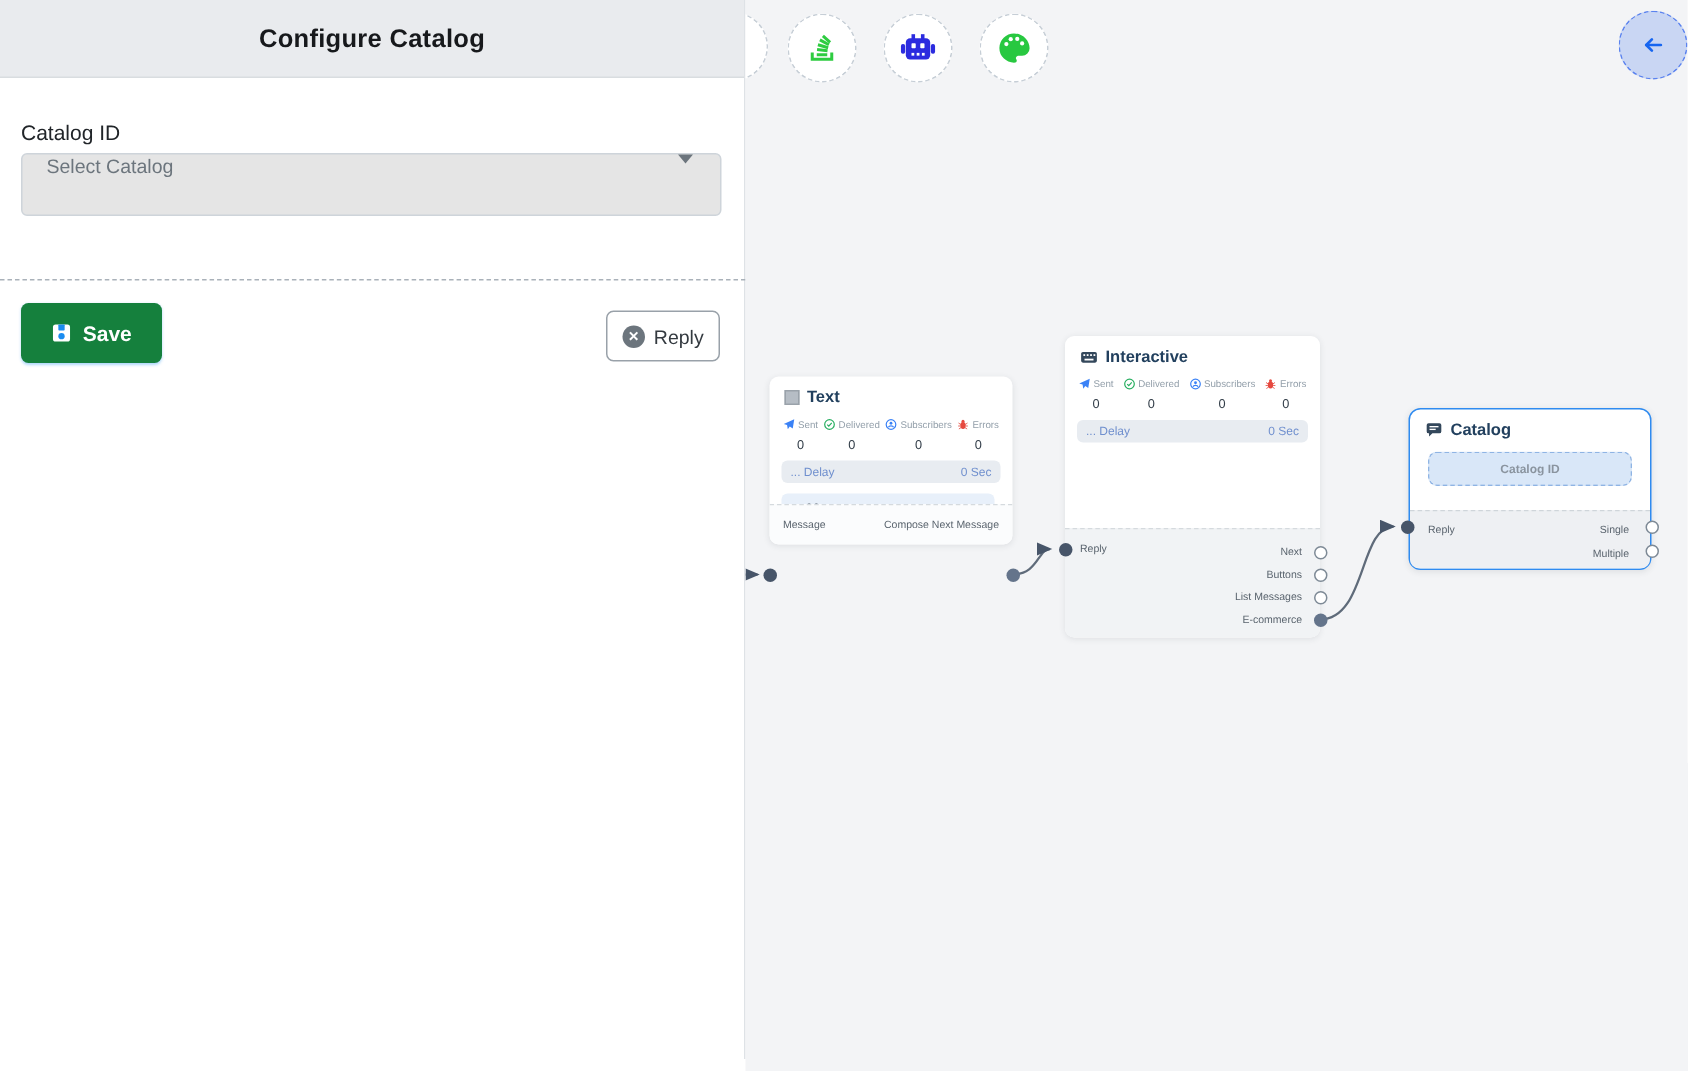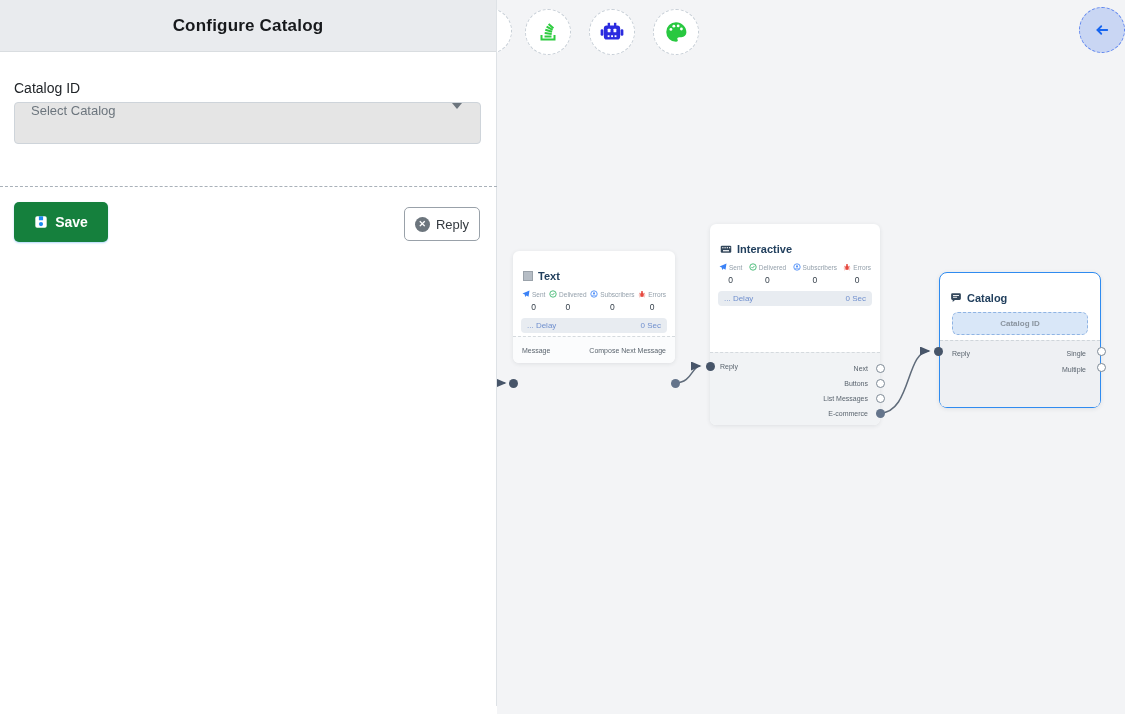--- a/index.html
+++ b/index.html
@@ -45,25 +45,25 @@
     display:flex; align-items:center; justify-content:center; cursor:pointer; }
 
   .edges { position:absolute; left:0; top:0; width:628px; height:714px;
     pointer-events:none; }
 
   
   .node { position:absolute; background:#fff; border-radius:6px;
     box-shadow:0 1px 4px rgba(40,50,60,.10); cursor:grab; }
   #text-node { left:16px; top:251px; width:162px; height:112px; }
   #interactive-node { left:213px; top:224px; width:170px; height:201px; }
-  #catalog-node { left:442px; top:272px; width:162px; height:136px;
+  #catalog-node { left:442px; top:272px; width:162px; height:108px;
     border:1.5px solid #2f8bf0; border-radius:8px; }
 
   .node-header { display:flex; align-items:center; gap:5px;
-    padding:19px 10px 4px 10px; font-size:11px; font-weight:bold; color:#22405e; }
+    padding:8px 10px 4px 10px; font-size:11px; font-weight:bold; color:#22405e; }
   .sq-icon { width:10px; height:10px; background:#b6bdc5; border:1px solid #9aa2aa; }
 
   .stats { display:flex; justify-content:space-between; padding:4px 9px 2px 9px; }
   .stat { text-align:center; }
   .stat-head { display:flex; align-items:center; gap:2px; font-size:6.5px; color:#94a0ab; }
   .stat-value { font-size:8.5px; color:#323d48; margin-top:4px; }
 
   .delay-row { margin:4px 8px 0 8px; background:#e8ecf1; border-radius:4px;
     height:15px; display:flex; align-items:center; justify-content:space-between;
     padding:0 6px; font-size:8px; color:#6f8fce; }

